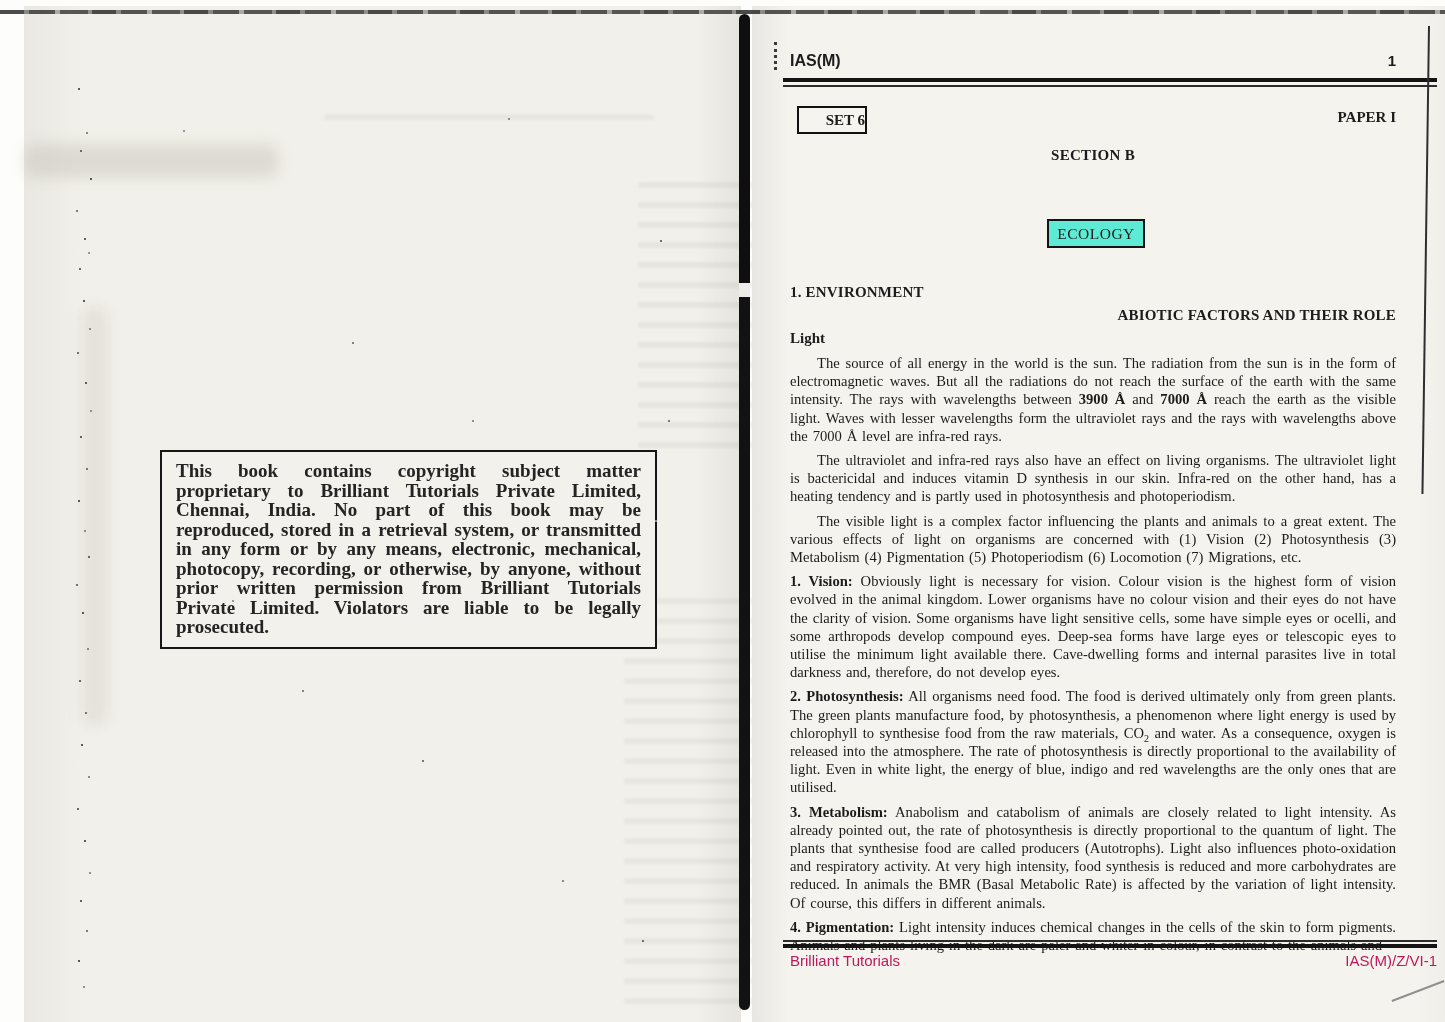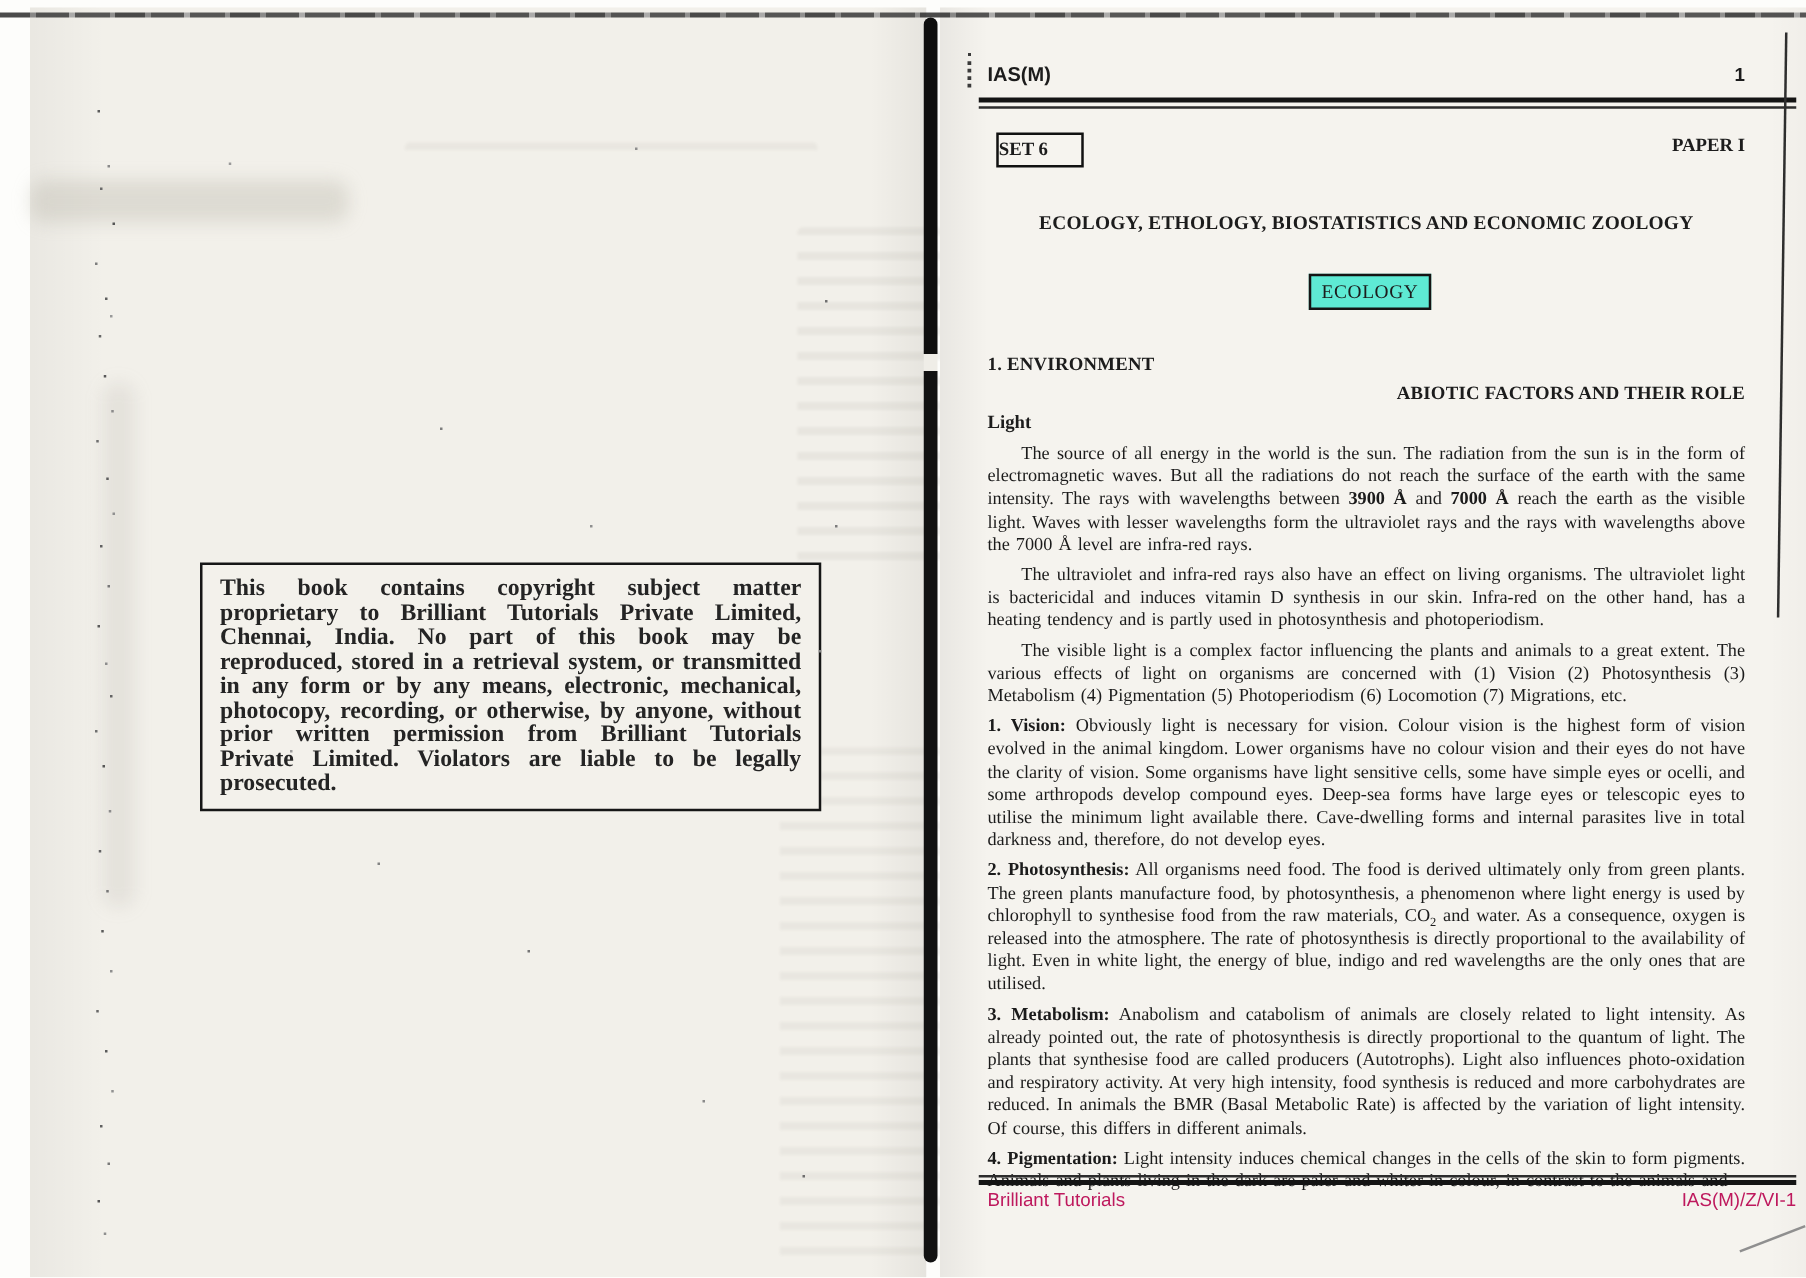--- a/index.html
+++ b/index.html
@@ -50,21 +50,21 @@
   .hdr{position:absolute;top:52px;left:790px;width:606px;font-weight:bold;}
   .hdr-left{font-family:"Liberation Sans",sans-serif;font-size:16px;text-align:left;}
   .hdr-center{font-size:16px;text-align:center;letter-spacing:.6px;}
   .hdr-right{font-family:"Liberation Sans",sans-serif;font-size:15px;text-align:right;}
   .rule{position:absolute;left:783px;width:654px;background:#141414;}
   .rule-thick-top{top:78px;height:3.5px;}
   .rule-thin-top{top:85px;height:1.5px;background:#2c2c2c;}
   .rule-thin-bot{top:940px;height:1.5px;background:#2c2c2c;}
   .rule-thick-bot{top:944px;height:3.5px;}
   .set-box{position:absolute;left:797px;top:106px;width:66px;height:24px;border:2.5px solid #111;
-     display:flex;align-items:center;justify-content:flex-start;font-weight:bold;font-size:15px;
+     display:flex;align-items:center;justify-content:flex-end;font-weight:bold;font-size:15px;
      background:#f6f4ef;}
   .paper-label{position:absolute;left:790px;top:109px;width:606px;text-align:right;
      font-weight:bold;font-size:15px;}
   .section-label{position:absolute;left:790px;top:147px;width:606px;text-align:center;
      font-weight:bold;font-size:15px;letter-spacing:.3px;}
   .section-title{position:absolute;left:770px;top:170px;width:646px;text-align:center;
      font-weight:bold;font-size:15.5px;letter-spacing:.2px;}
   .topic-box{position:absolute;left:1047px;top:219px;width:94px;height:25px;border:2.5px solid #141414;
      display:flex;align-items:center;justify-content:center;font-weight:normal;font-size:15.5px;
      background:#5eead4;letter-spacing:.5px;}
@@ -116,21 +116,21 @@
 
   <div class="hdr hdr-left">IAS(M)</div>
   <div class="hdr hdr-right">1</div>
   <div class="rule rule-thick-top"></div>
   <div class="rule rule-thin-top"></div>
 
   <div class="set-box">
     <span>SET 6</span>
   </div>
   <div class="paper-label">PAPER I</div>
-  <div class="section-title">ECOLOGY, ETHOLOGY, BIOSTATISTICS AND ECONOMIC ZOOLOGY</div>
+  <div class="section-label">SECTION B</div>
 
   <div class="topic-box">
     <span>ECOLOGY</span>
   </div>
 
   <div class="col">
     <h3 class="h-chap">1. ENVIRONMENT</h3>
     <h3 class="h-sub">ABIOTIC FACTORS AND THEIR ROLE</h3>
     <h3 class="h-light">Light</h3>
 

